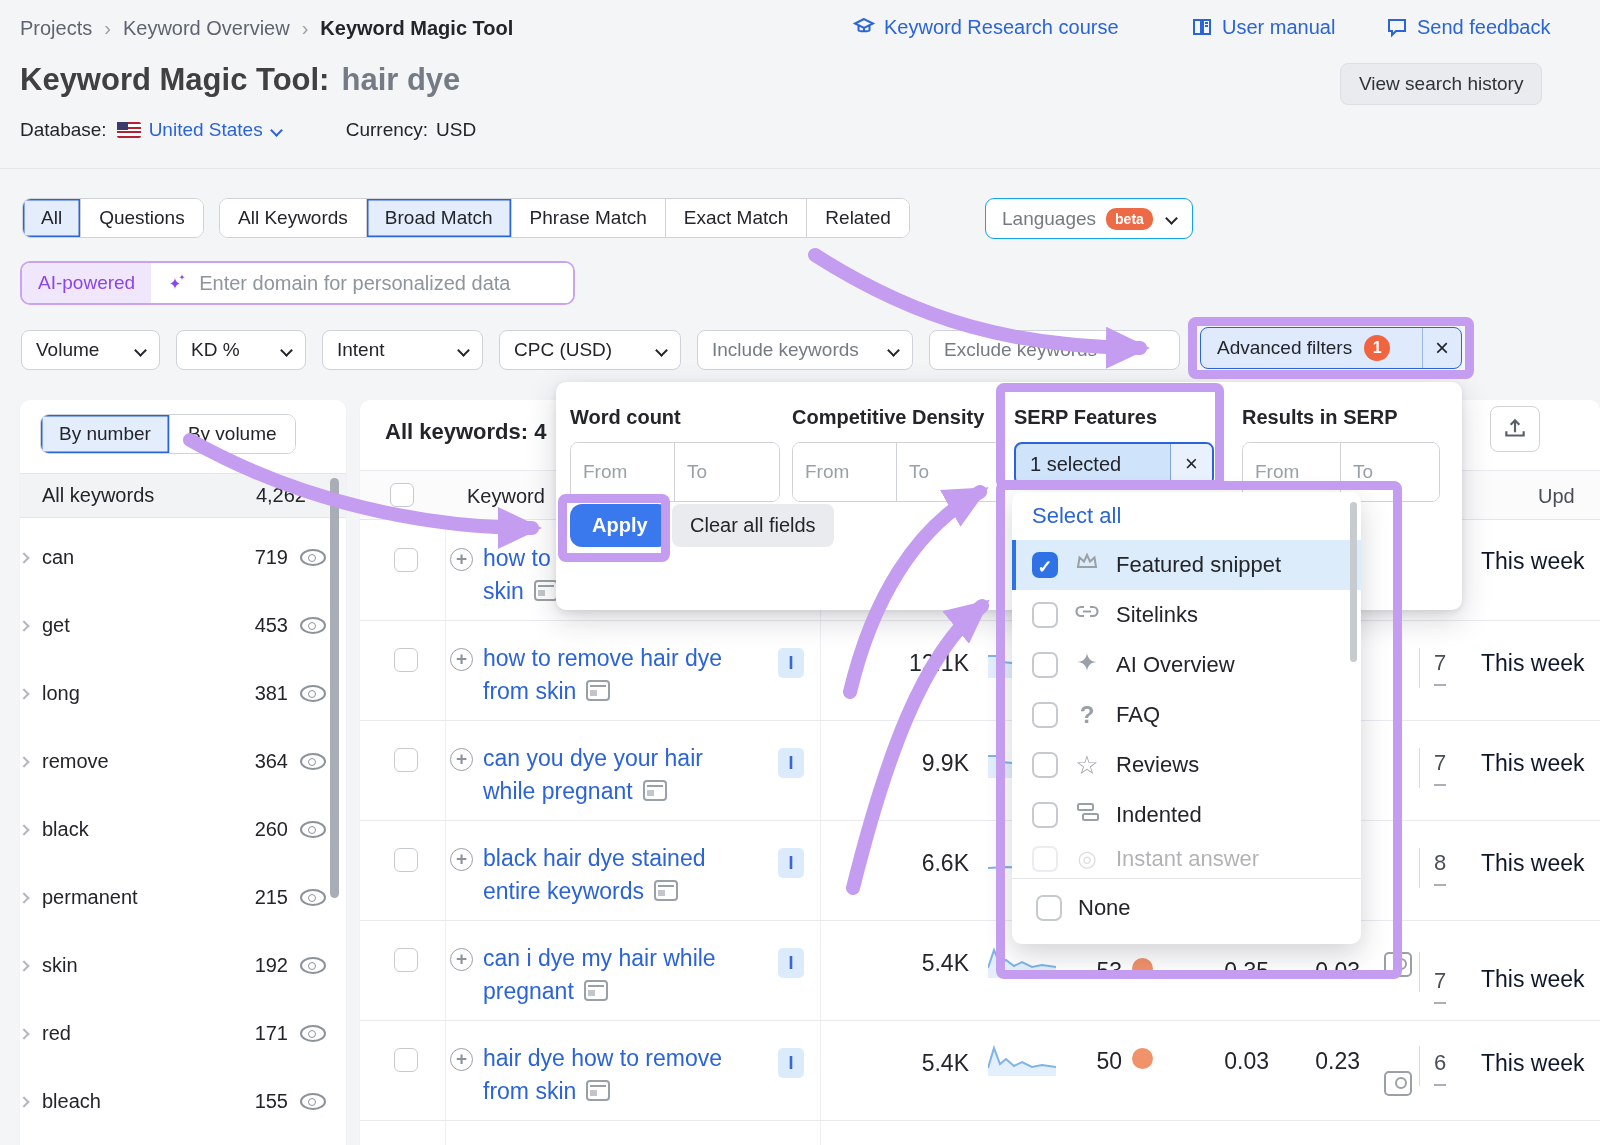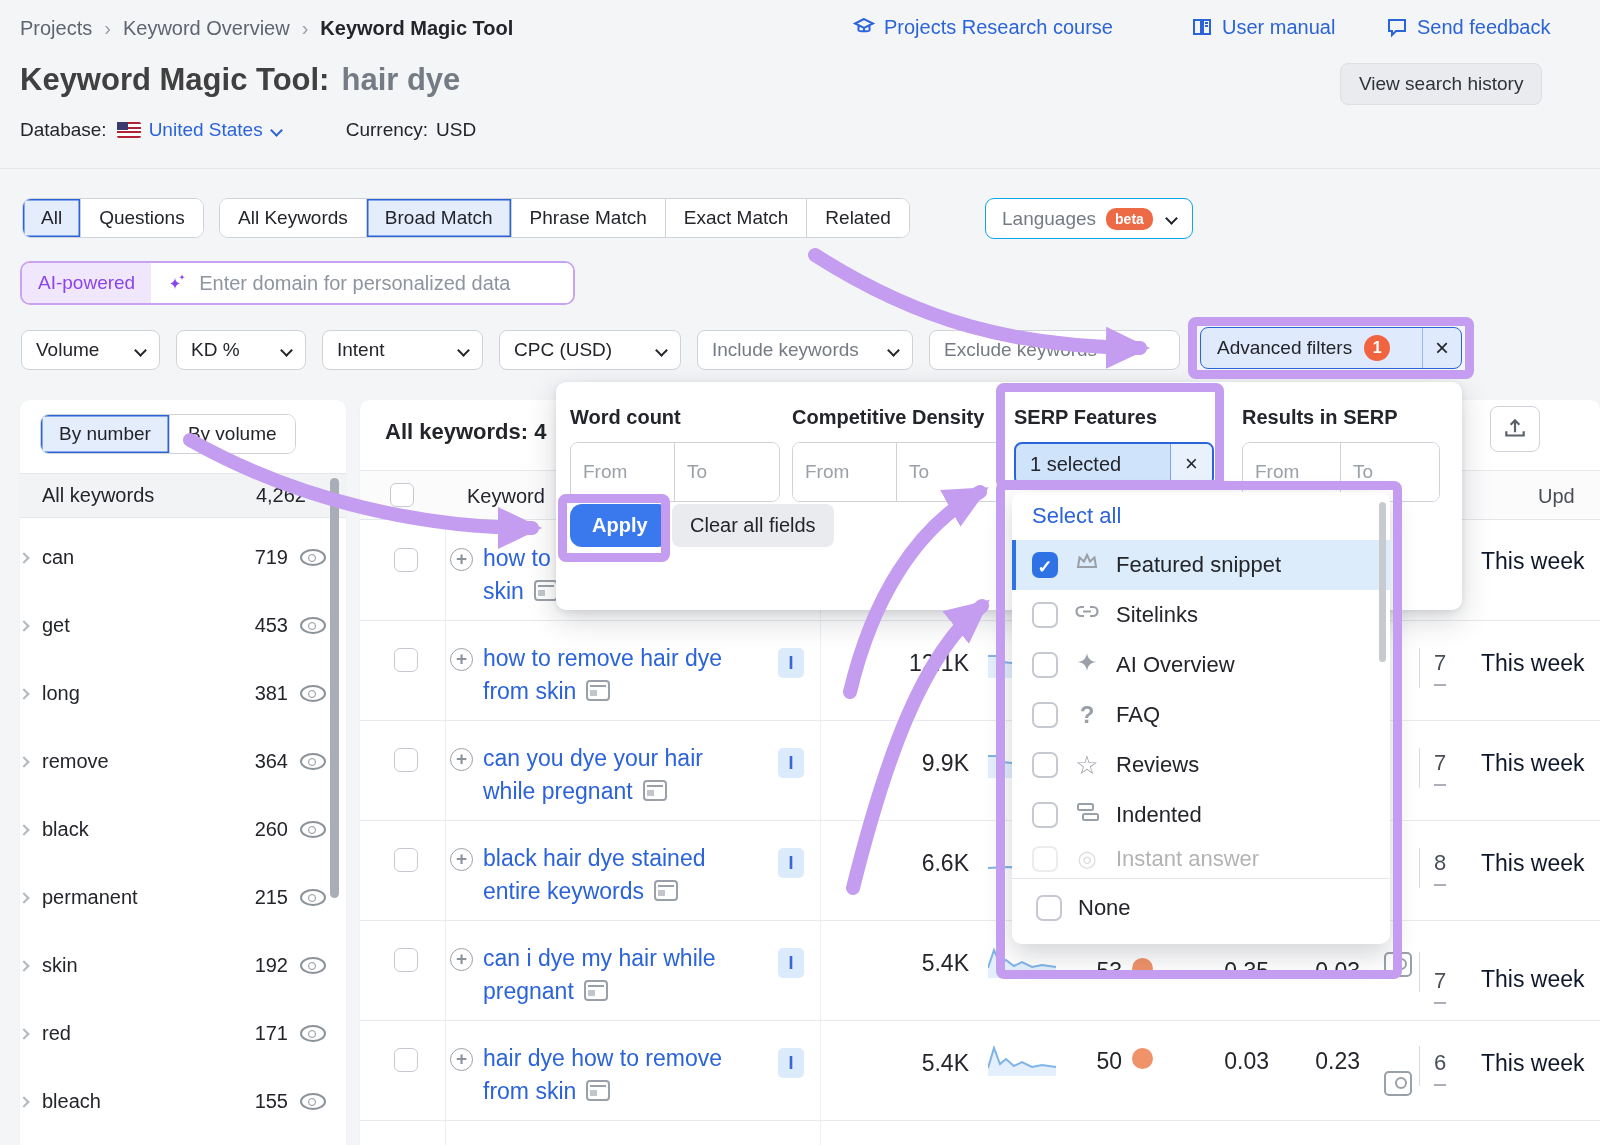--- a/index.html
+++ b/index.html
@@ -74,21 +74,21 @@
   .fromto { display:flex; border:1.5px solid #cfd3d9; border-radius:8px; overflow:hidden; height:60px; background:#fff; }
   .fromto input { width:50%; border:none; outline:none; font-size:19px; padding:0 12px; color:#23252b; font-family:"Liberation Sans",sans-serif; }
   .fromto input::placeholder { color:#9aa0a8; }
   .fromto input:first-child { border-right:1.5px solid #cfd3d9; }
   .applybtn { background:#3a78ee; color:#fff; font-size:20px; font-weight:bold; border:none; border-radius:12px; padding:10px 22px; cursor:pointer; }
   .clearbtn { background:#e9ebef; color:#23252b; font-size:20px; border:none; border-radius:8px; padding:10px 18px; cursor:pointer; }
   .selctl { display:flex; align-items:center; border:2px solid #2b63d9; border-radius:8px; overflow:hidden; height:44px; width:200px; background:#cfe3fb; }
   .selctl .val { flex:1; font-size:20px; color:#23252b; padding-left:14px; }
   .selctl .x { width:42px; height:100%; background:#e9f1fc; border-left:1.5px solid #7fa3dd; display:flex; align-items:center; justify-content:center; font-size:22px; color:#23252b; }
   
-  .ddpanel { position:absolute; left:1012px; top:492px; width:378px; height:452px; background:#fff; border-radius:10px;
+  .ddpanel { position:absolute; left:1012px; top:492px; width:349px; height:452px; background:#fff; border-radius:10px;
              box-shadow:0 10px 28px rgba(30,35,50,.2); z-index:12; overflow:hidden; }
   .dditem { display:flex; align-items:center; height:50px; padding-left:20px; gap:16px; }
   .ddlabel { font-size:22px; color:#23252b; }
   .ddicon { color:#9aa0a8; width:26px; text-align:center; font-size:22px; }
   .chk2 { width:26px; height:26px; border:2px solid #c6cad0; border-radius:7px; background:#fff; flex:none; }
   .chk2.on { background:#2e72e5; border-color:#2e72e5; color:#fff; font-size:18px; font-weight:bold; text-align:center; line-height:26px; }
   .hl { background:#dcecfb; position:relative; }
   .hl::before { content:""; position:absolute; left:0; top:0; bottom:0; width:4px; background:#2e72e5; }
   
   .frame { position:absolute; border:9px solid #c49cf0; border-radius:8px; z-index:40; pointer-events:none; }
@@ -105,21 +105,21 @@
     <span class="crumb-sep">›</span>
     <span class="crumb">Keyword Overview</span>
     <span class="crumb-sep">›</span>
     <span class="crumb" style="color:#23252b;font-weight:bold;">Keyword Magic Tool</span>
   </div>
 
   <div class="abs toplink" style="left:852px; top:15px;">
     <svg width="24" height="24" viewBox="0 0 24 24">
         <path d="M12 4 3 8.5 12 13l9-4.5z M6.5 10.8v4.4c0 1.4 11 1.4 11 0v-4.4 M12 13.5v3" fill="none" stroke="#2b63d9" stroke-width="2"></path>
       </svg>
-    <span>Projects Research course</span>
+    <span>Keyword Research course</span>
   </div>
   <div class="abs toplink" style="left:1190px; top:15px;">
     <svg width="24" height="24" viewBox="0 0 24 24">
         <path d="M4 5h7v14H4z M13 5h7v14h-7z" fill="none" stroke="#2b63d9" stroke-width="2"></path>
         <path d="M15 8h3 M15 11h3" stroke="#2b63d9" stroke-width="2"></path>
       </svg>
     <span>User manual</span>
   </div>
   <div class="abs toplink" style="left:1385px; top:15px;">
     <svg width="24" height="24" viewBox="0 0 24 24">

